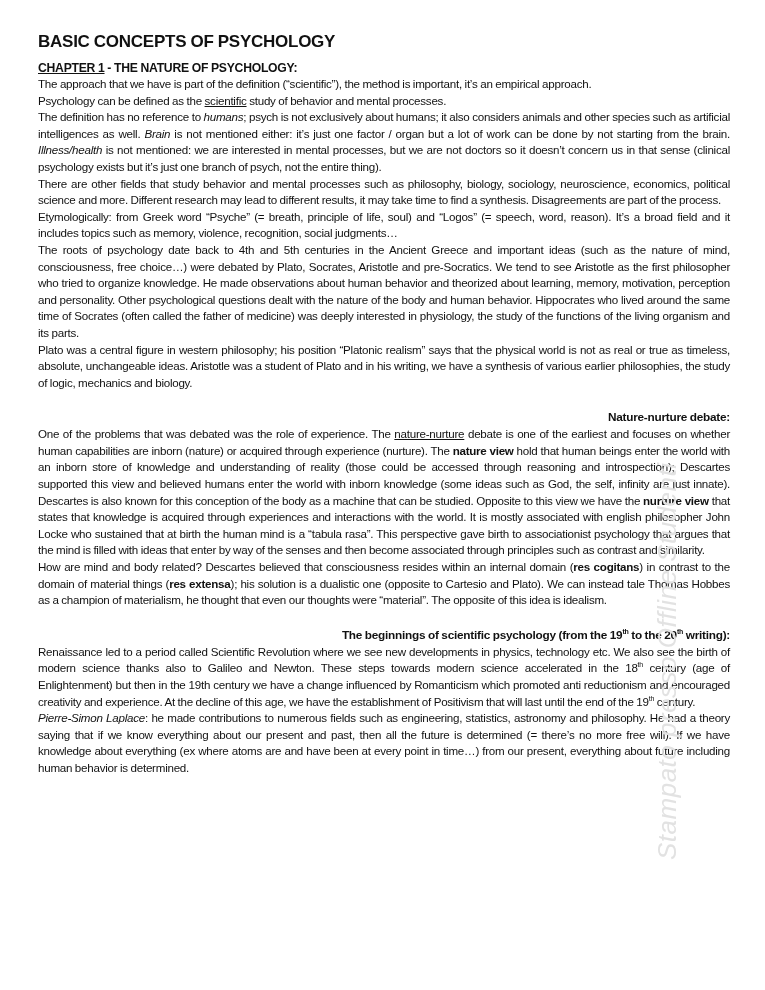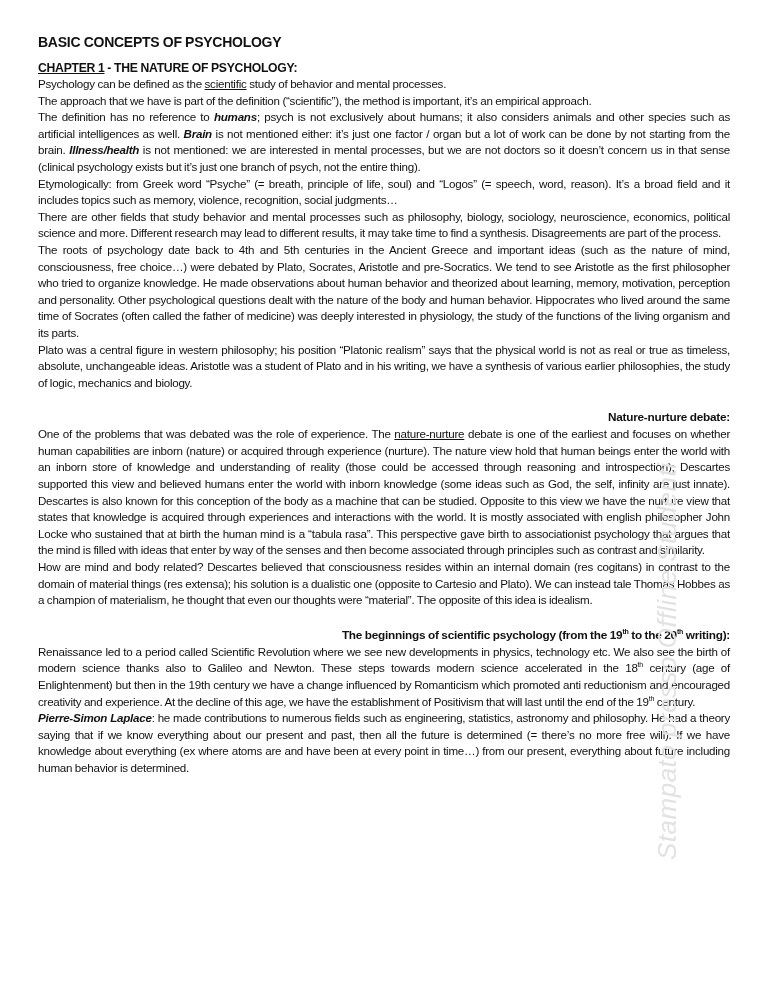--- a/index.html
+++ b/index.html
@@ -3,57 +3,57 @@
 <meta charset="utf-8">
 <style>
   html, body { margin: 0; padding: 0; background: #ffffff; }
   body { width: 765px; height: 990px; position: relative; overflow: hidden; }
   .page {
     position: absolute; left: 38px; top: 34px; width: 692px;
     font-family: "Liberation Sans", sans-serif;
     font-size: 11.6px; line-height: 16.6px; color: #111111;
     letter-spacing: -0.25px; word-spacing: -0.3px;
   }
-  .doc-title { font-weight: bold; font-size: 14px; margin: 0 0 10px 0; line-height: 16px; }
+  .doc-title { font-weight: bold; font-size: 17px; margin: 0 0 10px 0; line-height: 16px; }
   .chapter-heading { font-weight: bold; font-size: 12.2px; margin: 0; line-height: 16px; }
   .chapter-heading .u { text-decoration: underline; text-align: right; }
   p { margin: 0; }
   .j { text-align: justify; text-align-last: left; }
   .section-heading { font-weight: bold; font-size: 13.2px; margin: 14px 0 2px 0; line-height: 17px; letter-spacing: -0.3px; }
   .sub-heading { font-weight: bold; font-size: 11.8px; margin: 18px 0 1px 0; line-height: 16px; text-align: right; }
   .sub-heading sup, p sup { font-size: 7px; line-height: 0; vertical-align: 5px; }
   u { text-decoration: underline; }
-  b { font-weight: normal; }
-  i { font-style: italic; font-weight: bold; }
+  b { font-weight: bold; }
+  i { font-style: italic; }
   .watermark {
     position: absolute; left: 652px; top: 860px;
     transform: rotate(-90deg); transform-origin: left top;
     font-family: "Liberation Sans", sans-serif; font-style: italic;
     font-size: 26px; color: #e2e2e2; white-space: nowrap; letter-spacing: 0.5px;
     pointer-events: none;
   }
 </style>
 </head>
 <body>
 
 <div class="page">
 
   <div class="doc-title">BASIC CONCEPTS OF PSYCHOLOGY</div>
 
   <div class="chapter-heading"><span class="u">CHAPTER 1</span><span> - </span><span>THE NATURE OF PSYCHOLOGY:</span></div>
 
+  <p>The approach that we have is part of the definition (“scientific”), the method is important, it’s an empirical approach.</p>
+
   <p><span>Psychology can be defined as the </span><u>scientific</u><span> study of behavior and mental processes.</span></p>
-
-  <p>The approach that we have is part of the definition (“scientific”), the method is important, it’s an empirical approach.</p>
 
   <p class="j"><span>The definition has no reference to </span><i>humans</i><span>; psych is not exclusively about humans; it also considers animals and other species such as artificial intelligences as well. </span><i>Brain</i><span> is not mentioned either: it’s just one factor / organ but a lot of work can be done by not starting from the brain. </span><i>Illness/health</i><span> is not mentioned: we are interested in mental processes, but we are not doctors so it doesn’t concern us in that sense (clinical psychology exists but it’s just one branch of psych, not the entire thing).</span></p>
 
+  <p class="j">There are other fields that study behavior and mental processes such as philosophy, biology, sociology, neuroscience, economics, political science and more. Different research may lead to different results, it may take time to find a synthesis. Disagreements are part of the process.</p>
+
   <p class="j">Etymologically: from Greek word “Psyche” (= breath, principle of life, soul) and “Logos” (= speech, word, reason). It’s a broad field and it includes topics such as memory, violence, recognition, social judgments…</p>
-
-  <p class="j">There are other fields that study behavior and mental processes such as philosophy, biology, sociology, neuroscience, economics, political science and more. Different research may lead to different results, it may take time to find a synthesis. Disagreements are part of the process.</p>
 
 
   <p class="j">The roots of psychology date back to 4th and 5th centuries in the Ancient Greece and important ideas (such as the nature of mind, consciousness, free choice…) were debated by Plato, Socrates, Aristotle and pre-Socratics. We tend to see Aristotle as the first philosopher who tried to organize knowledge. He made observations about human behavior and theorized about learning, memory, motivation, perception and personality. Other psychological questions dealt with the nature of the body and human behavior. Hippocrates who lived around the same time of Socrates (often called the father of medicine) was deeply interested in physiology, the study of the functions of the living organism and its parts.</p>
   <p class="j">Plato was a central figure in western philosophy; his position “Platonic realism” says that the physical world is not as real or true as timeless, absolute, unchangeable ideas. Aristotle was a student of Plato and in his writing, we have a synthesis of various earlier philosophies, the study of logic, mechanics and biology.</p>
 
   <div class="sub-heading">Nature-nurture debate:</div>
 
   <p class="j"><span>One of the problems that was debated was the role of experience. The </span><u>nature-nurture</u><span> debate is one of the earliest and focuses on whether human capabilities are inborn (nature) or acquired through experience (nurture). The </span><b>nature view</b><span> hold that human beings enter the world with an inborn store of knowledge and understanding of reality (those could be accessed through reasoning and introspection); Descartes supported this view and believed humans enter the world with inborn knowledge (some ideas such as God, the self, infinity are just innate). Descartes is also known for this conception of the body as a machine that can be studied. Opposite to this view we have the </span><b>nurture view</b><span> that states that knowledge is acquired through experiences and interactions with the world. It is mostly associated with english philosopher John Locke who sustained that at birth the human mind is a “tabula rasa”. This perspective gave birth to associationist psychology that argues that the mind is filled with ideas that enter by way of the senses and then become associated through principles such as contrast and similarity.</span></p>
 
 

